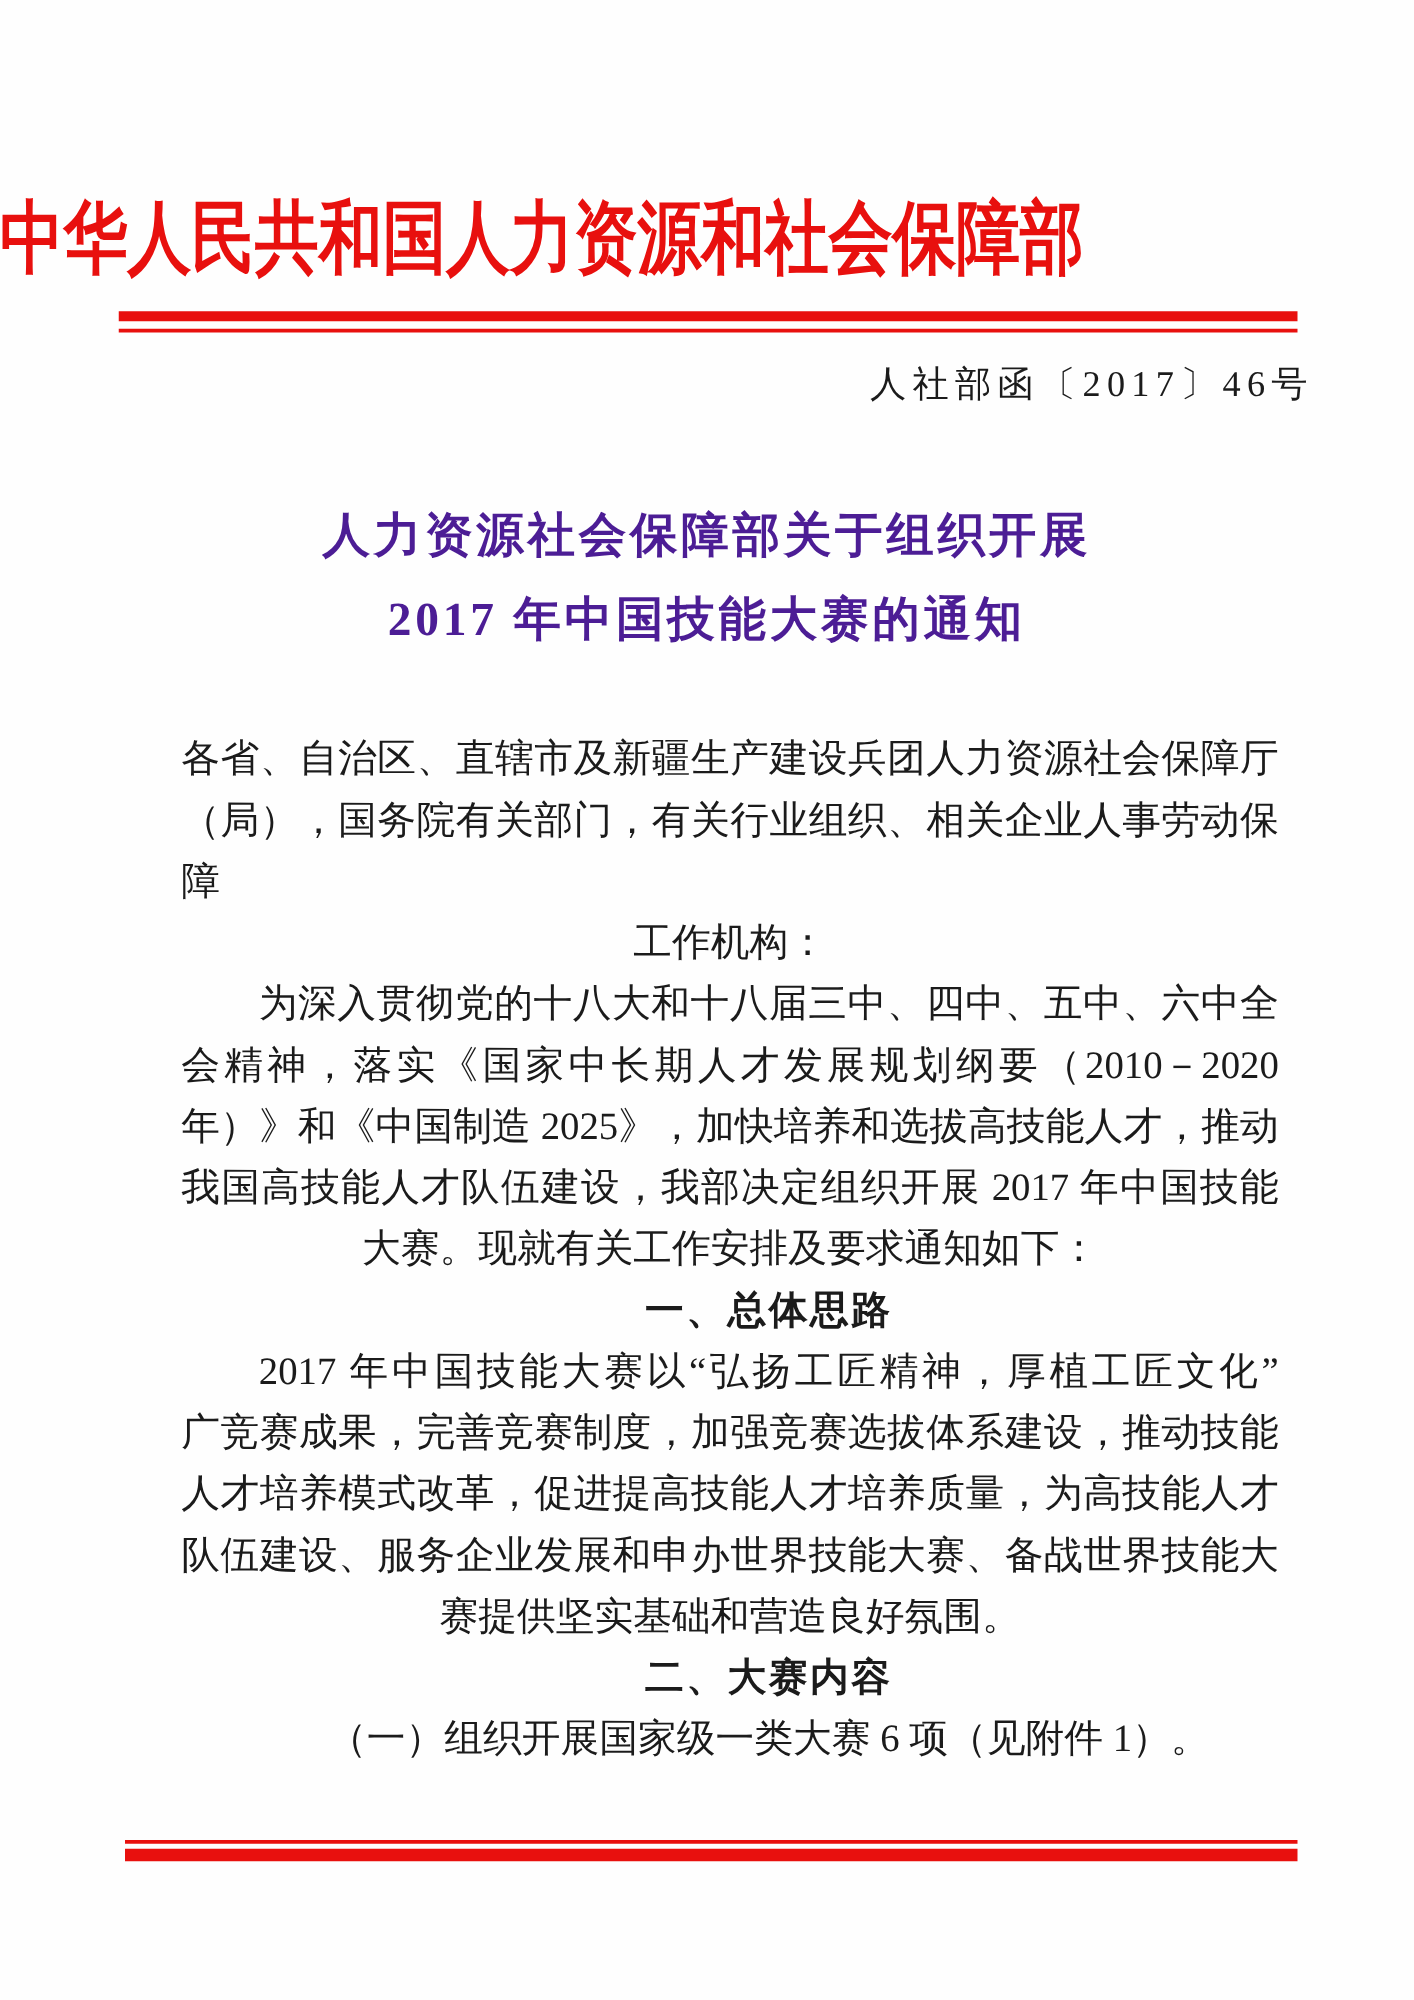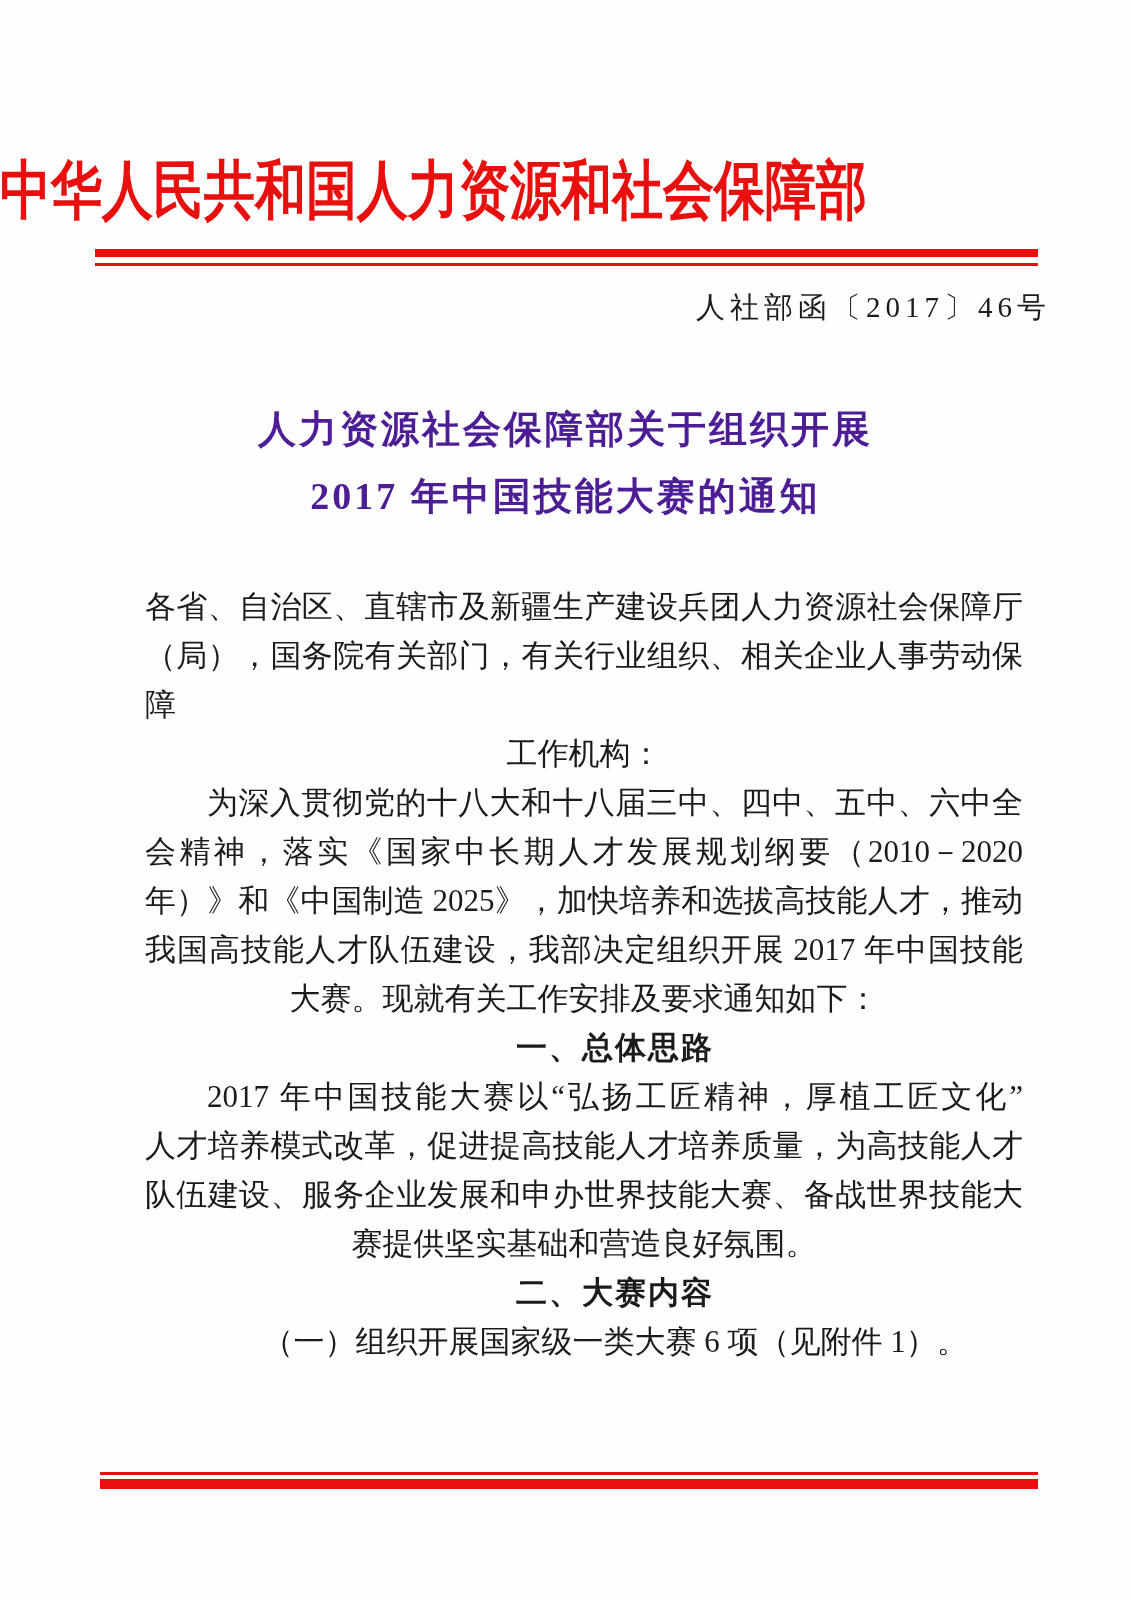--- a/index.html
+++ b/index.html
@@ -112,20 +112,21 @@
     <div class="line l-just">各省、自治区、直辖市及新疆生产建设兵团人力资源社会保障厅</div>
     <div class="line l-just">（局），国务院有关部门，有关行业组织、相关企业人事劳动保障</div>
     <div class="line l-left">工作机构：</div>
     <div class="line l-just l-indent">为深入贯彻党的十八大和十八届三中、四中、五中、六中全</div>
     <div class="line l-just">会精神，落实《国家中长期人才发展规划纲要（2010－2020</div>
     <div class="line l-just">年）》和《中国制造 2025》，加快培养和选拔高技能人才，推动</div>
     <div class="line l-just">我国高技能人才队伍建设，我部决定组织开展 2017 年中国技能</div>
     <div class="line l-left">大赛。现就有关工作安排及要求通知如下：</div>
     <div class="line l-left l-indent l-head">一、总体思路</div>
     <div class="line l-just l-indent">2017 年中国技能大赛以“弘扬工匠精神，厚植工匠文化”</div>
+    <div class="line l-just">广竞赛成果，完善竞赛制度，加强竞赛选拔体系建设，推动技能</div>
     <div class="line l-just">人才培养模式改革，促进提高技能人才培养质量，为高技能人才</div>
     <div class="line l-just">队伍建设、服务企业发展和申办世界技能大赛、备战世界技能大</div>
     <div class="line l-left">赛提供坚实基础和营造良好氛围。</div>
     <div class="line l-left l-indent l-head">二、大赛内容</div>
     <div class="line l-left l-indent">（一）组织开展国家级一类大赛 6 项（见附件 1）。</div>
   </div>
 
   <div class="rule rule-bot-thin"></div>
   <div class="rule rule-bot-thick"></div>
 

